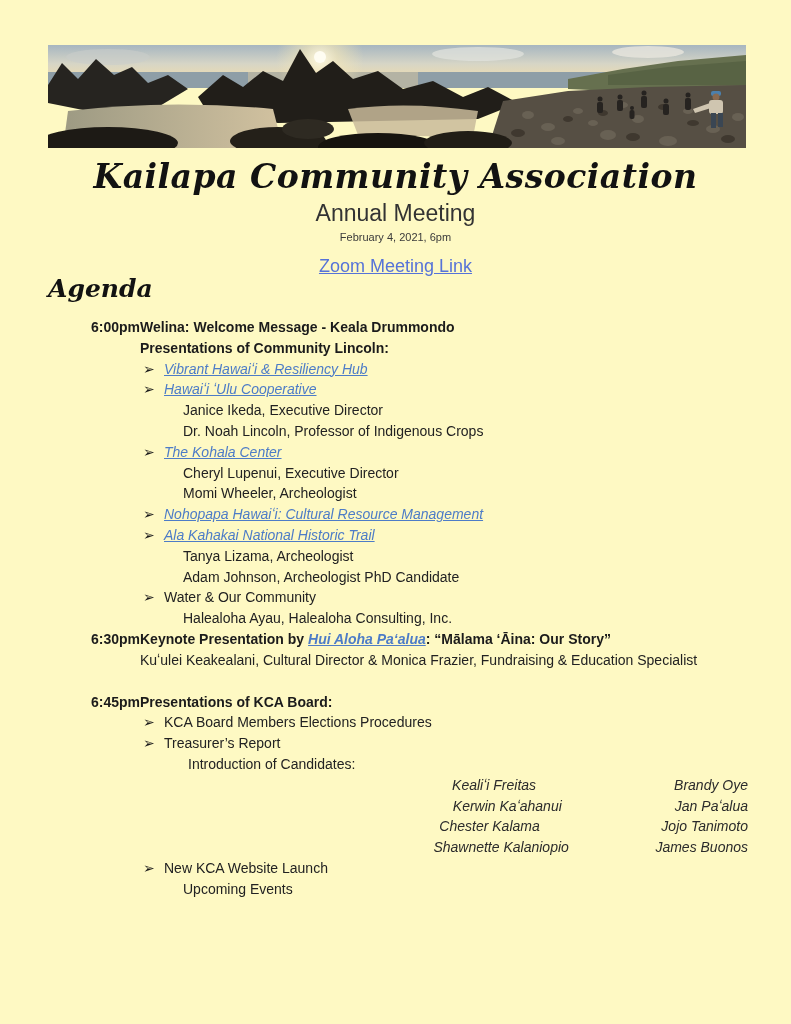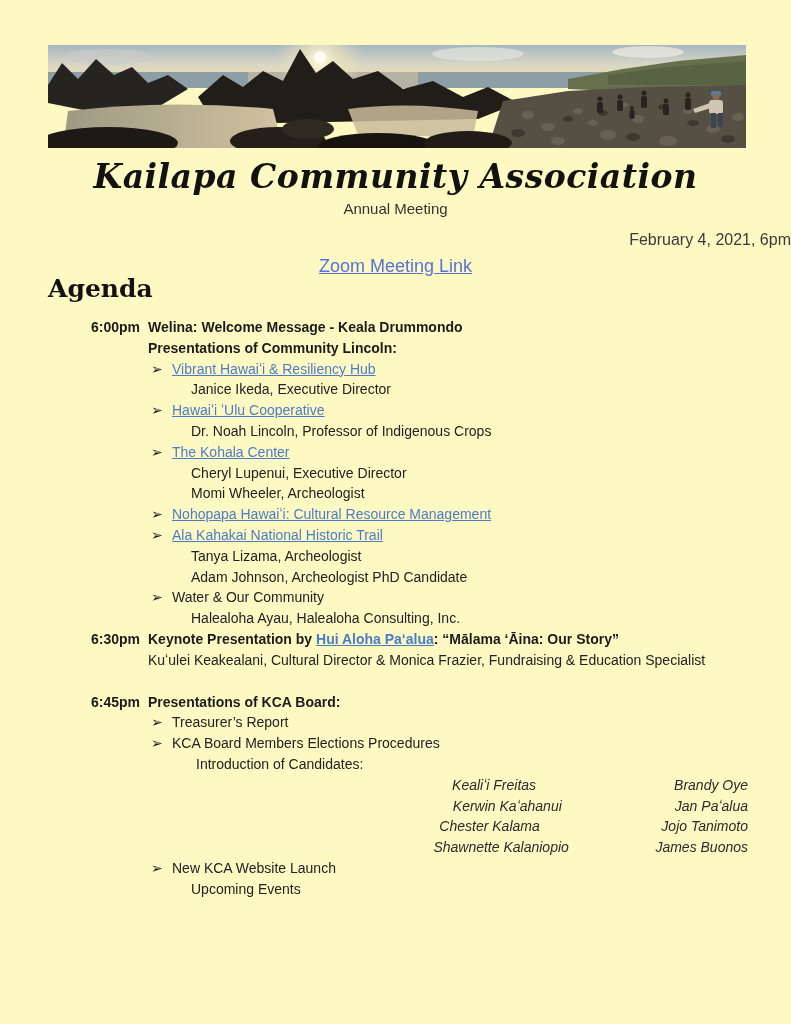--- a/index.html
+++ b/index.html
@@ -5,39 +5,39 @@
   html,body{margin:0;padding:0;background:#ffffff;}
   body{width:791px;height:1024px;font-family:"Liberation Sans",sans-serif;color:#1f1f1f;}
   .page{position:relative;width:791px;height:1024px;background:#fef9c3;overflow:hidden;}
 
   .photo{position:absolute;left:48px;top:45px;width:698px;height:103px;display:block;}
 
   .doc-title{position:absolute;left:0;top:157px;width:791px;text-align:center;
     font-family:"DejaVu Serif",serif;font-style:italic;font-weight:bold;
     font-size:33px;letter-spacing:0.5px;color:#121212;}
   .doc-subtitle{position:absolute;left:0;top:200px;width:791px;text-align:center;
-    font-size:15px;color:#333;}
-  .doc-date{position:absolute;left:0;top:231px;width:791px;text-align:right;
-    font-size:16px;color:#3a3a3a;}
+    font-size:23px;color:#333;}
+  .doc-date{position:absolute;left:0;top:231px;width:791px;text-align:center;
+    font-size:11px;color:#3a3a3a;}
   .zoom-link-wrap{position:absolute;left:0;top:256px;width:791px;text-align:center;}
   .zoom-link{font-size:18px;color:#5673d8;text-decoration:underline;cursor:pointer;}
 
   .agenda-heading{position:absolute;left:48px;top:274px;
-    font-family:"DejaVu Serif",serif;font-weight:bold;
+    font-family:"DejaVu Serif",serif;font-style:italic;font-weight:bold;
     font-size:25px;color:#121212;}
 
   .agenda{position:absolute;left:48px;top:317px;width:700px;}
   .row{display:flex;align-items:flex-start;line-height:20.8px;font-size:14px;color:#222;}
   .time{width:92px;flex:none;font-weight:bold;color:#1b1b1b;text-align:right;}
-  .content{flex:1;white-space:nowrap;margin-left:8px;}
+  .content{flex:1;white-space:nowrap;}
   .bold{font-weight:bold;color:#1b1b1b;}
   .bullet{display:inline-block;width:21px;padding-left:3px;color:#1b1b1b;}
   .indent2{padding-left:43px;}
   .indent3{padding-left:48px;}
-  .doc-link{color:#4d7cc7;text-decoration:underline;cursor:pointer;}
+  .doc-link{color:#4d7cc7;text-decoration:underline;cursor:pointer;font-style:italic;}
   .candidates{padding-left:82px;display:flex;font-style:italic;color:#2b2b2b;justify-content:flex-end;}
   .cand-left{width:222px;flex:none;}
   .spacer{height:21px;}
 </style>
 </head>
 <body>
 
 <div class="page">
 
   <svg class="photo" viewBox="0 0 698 103" preserveAspectRatio="none" aria-hidden="true">
@@ -147,28 +147,28 @@
 
     <div class="row">
       <span class="time"></span>
       <span class="content">
         <span class="bullet">➢</span><a href="#" class="doc-link">Vibrant Hawaiʻi &amp; Resiliency Hub</a>
       </span>
     </div>
 
     <div class="row">
       <span class="time"></span>
+      <span class="content">
+        <span class="bullet">➢</span><a href="#" class="doc-link">Hawaiʻi ʻUlu Cooperative</a>
+      </span>
+    </div>
+
+    <div class="row">
+      <span class="time"></span>
       <span class="content indent2">Janice Ikeda, Executive Director</span>
-    </div>
-
-    <div class="row">
-      <span class="time"></span>
-      <span class="content">
-        <span class="bullet">➢</span><a href="#" class="doc-link">Hawaiʻi ʻUlu Cooperative</a>
-      </span>
     </div>
 
     <div class="row">
       <span class="time"></span>
       <span class="content indent2">Dr. Noah Lincoln, Professor of Indigenous Crops</span>
     </div>
 
     <div class="row">
       <span class="time"></span>
       <span class="content">
@@ -237,28 +237,28 @@
     <div class="row spacer"></div>
 
     <div class="row">
       <span class="time">6:45pm</span>
       <span class="content bold">Presentations of KCA Board:</span>
     </div>
 
     <div class="row">
       <span class="time"></span>
       <span class="content">
+        <span class="bullet">➢</span><span>KCA Board Members Elections Procedures</span>
+      </span>
+    </div>
+
+    <div class="row">
+      <span class="time"></span>
+      <span class="content">
         <span class="bullet">➢</span><span>Treasurer’s Report</span>
-      </span>
-    </div>
-
-    <div class="row">
-      <span class="time"></span>
-      <span class="content">
-        <span class="bullet">➢</span><span>KCA Board Members Elections Procedures</span>
       </span>
     </div>
 
     <div class="row">
       <span class="time"></span>
       <span class="content indent3">Introduction of Candidates:</span>
     </div>
 
     <div class="row">
       <span class="time"></span>

